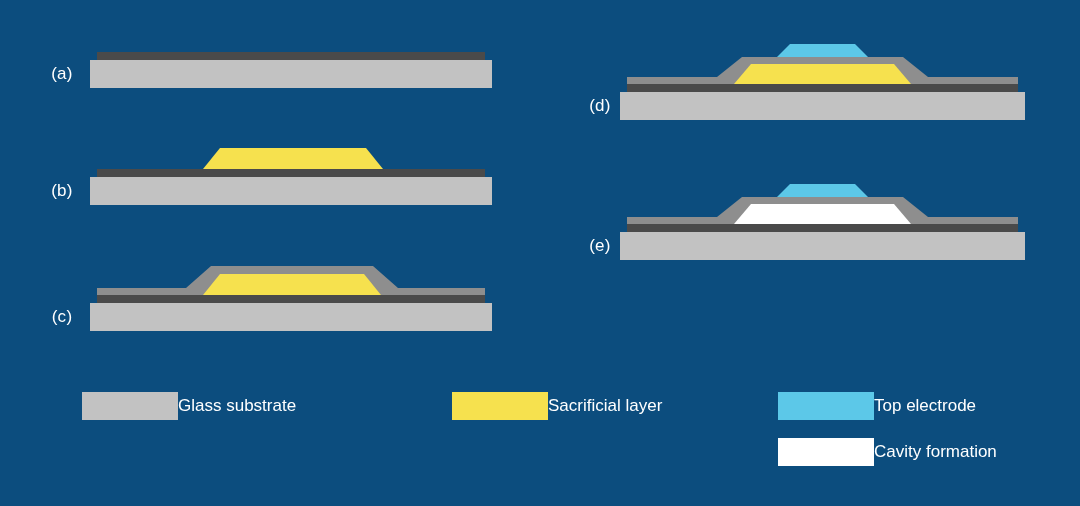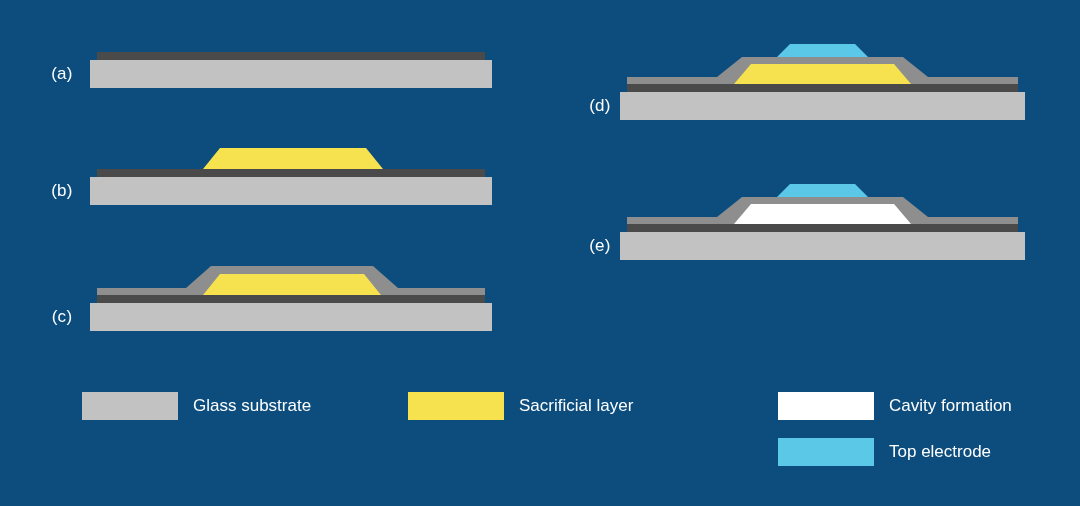--- a/index.html
+++ b/index.html
@@ -9,21 +9,21 @@
     background:#0C4D7E;
   }
   .canvas{position:absolute;left:0;top:0;width:1080px;height:506px;}
   .bg{position:absolute;left:0;top:0;}
   .diagram{position:absolute;display:block;}
   .step-label{
     position:absolute;width:40px;text-align:center;
     color:#FFFFFF;font-size:17px;line-height:20px;letter-spacing:.3px;
   }
   .legend-col{position:absolute;top:392px;display:flex;flex-direction:column;gap:18px;}
-  .legend-item{display:flex;align-items:center;gap:15px;height:28px;}
+  .legend-item{display:flex;align-items:center;height:28px;}
   .legend-label{color:#FFFFFF;font-size:17px;white-space:nowrap;}
   .swatch{display:block;flex:0 0 auto;}
 </style>
 </head>
 <body>
 
 <div class="canvas">
 
   <svg class="bg" width="1080" height="506">
     <rect width="1080" height="506" fill="#0C4D7E"></rect>
@@ -70,37 +70,37 @@
 
   <div class="legend-col" style="left:82px">
     <div class="legend-item">
       <svg class="swatch" width="96" height="28">
         <rect width="96" height="28" fill="#C2C2C2"></rect>
       </svg>
       <span class="legend-label">Glass substrate</span>
     </div>
   </div>
 
-  <div class="legend-col" style="left:408px">
+  <div class="legend-col" style="left:452px">
     <div class="legend-item">
       <svg class="swatch" width="96" height="28">
         <rect width="96" height="28" fill="#F6E14E"></rect>
       </svg>
       <span class="legend-label">Sacrificial layer</span>
     </div>
   </div>
 
   <div class="legend-col" style="left:778px">
     <div class="legend-item">
       <svg class="swatch" width="96" height="28">
+        <rect width="96" height="28" fill="#5CC8E8"></rect>
+      </svg>
+      <span class="legend-label">Top electrode</span>
+    </div>
+    <div class="legend-item">
+      <svg class="swatch" width="96" height="28">
         <rect width="96" height="28" fill="#FFFFFF"></rect>
       </svg>
       <span class="legend-label">Cavity formation</span>
-    </div>
-    <div class="legend-item">
-      <svg class="swatch" width="96" height="28">
-        <rect width="96" height="28" fill="#5CC8E8"></rect>
-      </svg>
-      <span class="legend-label">Top electrode</span>
     </div>
   </div>
 
 </div>
 
 </body></html>

